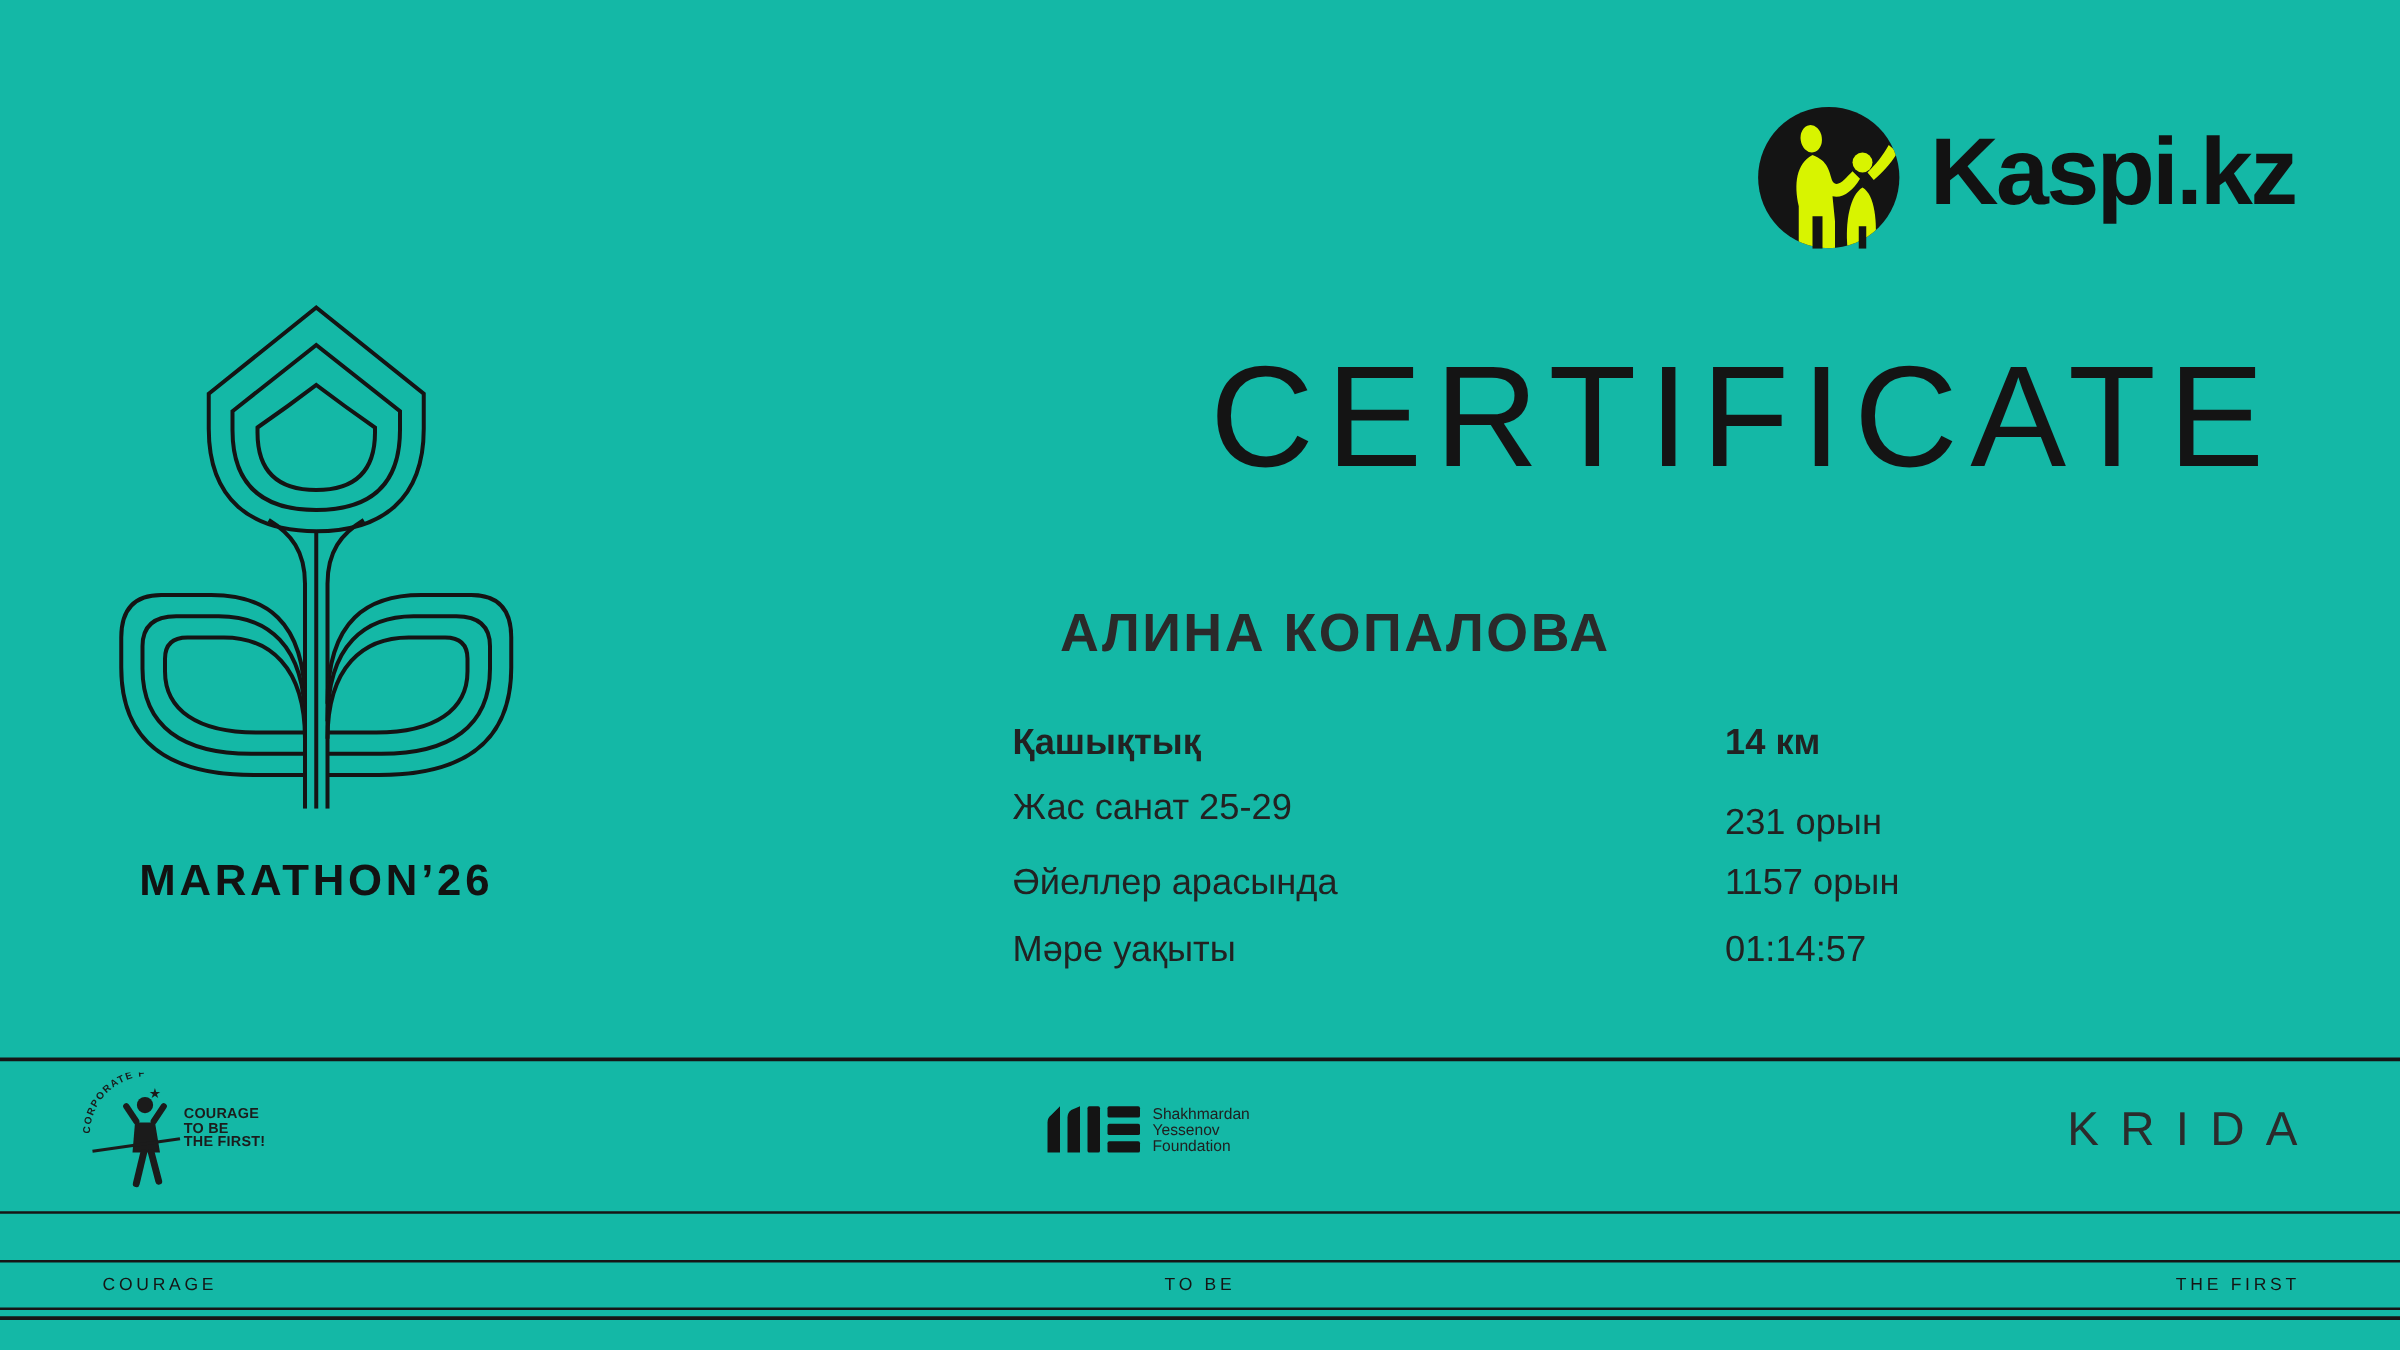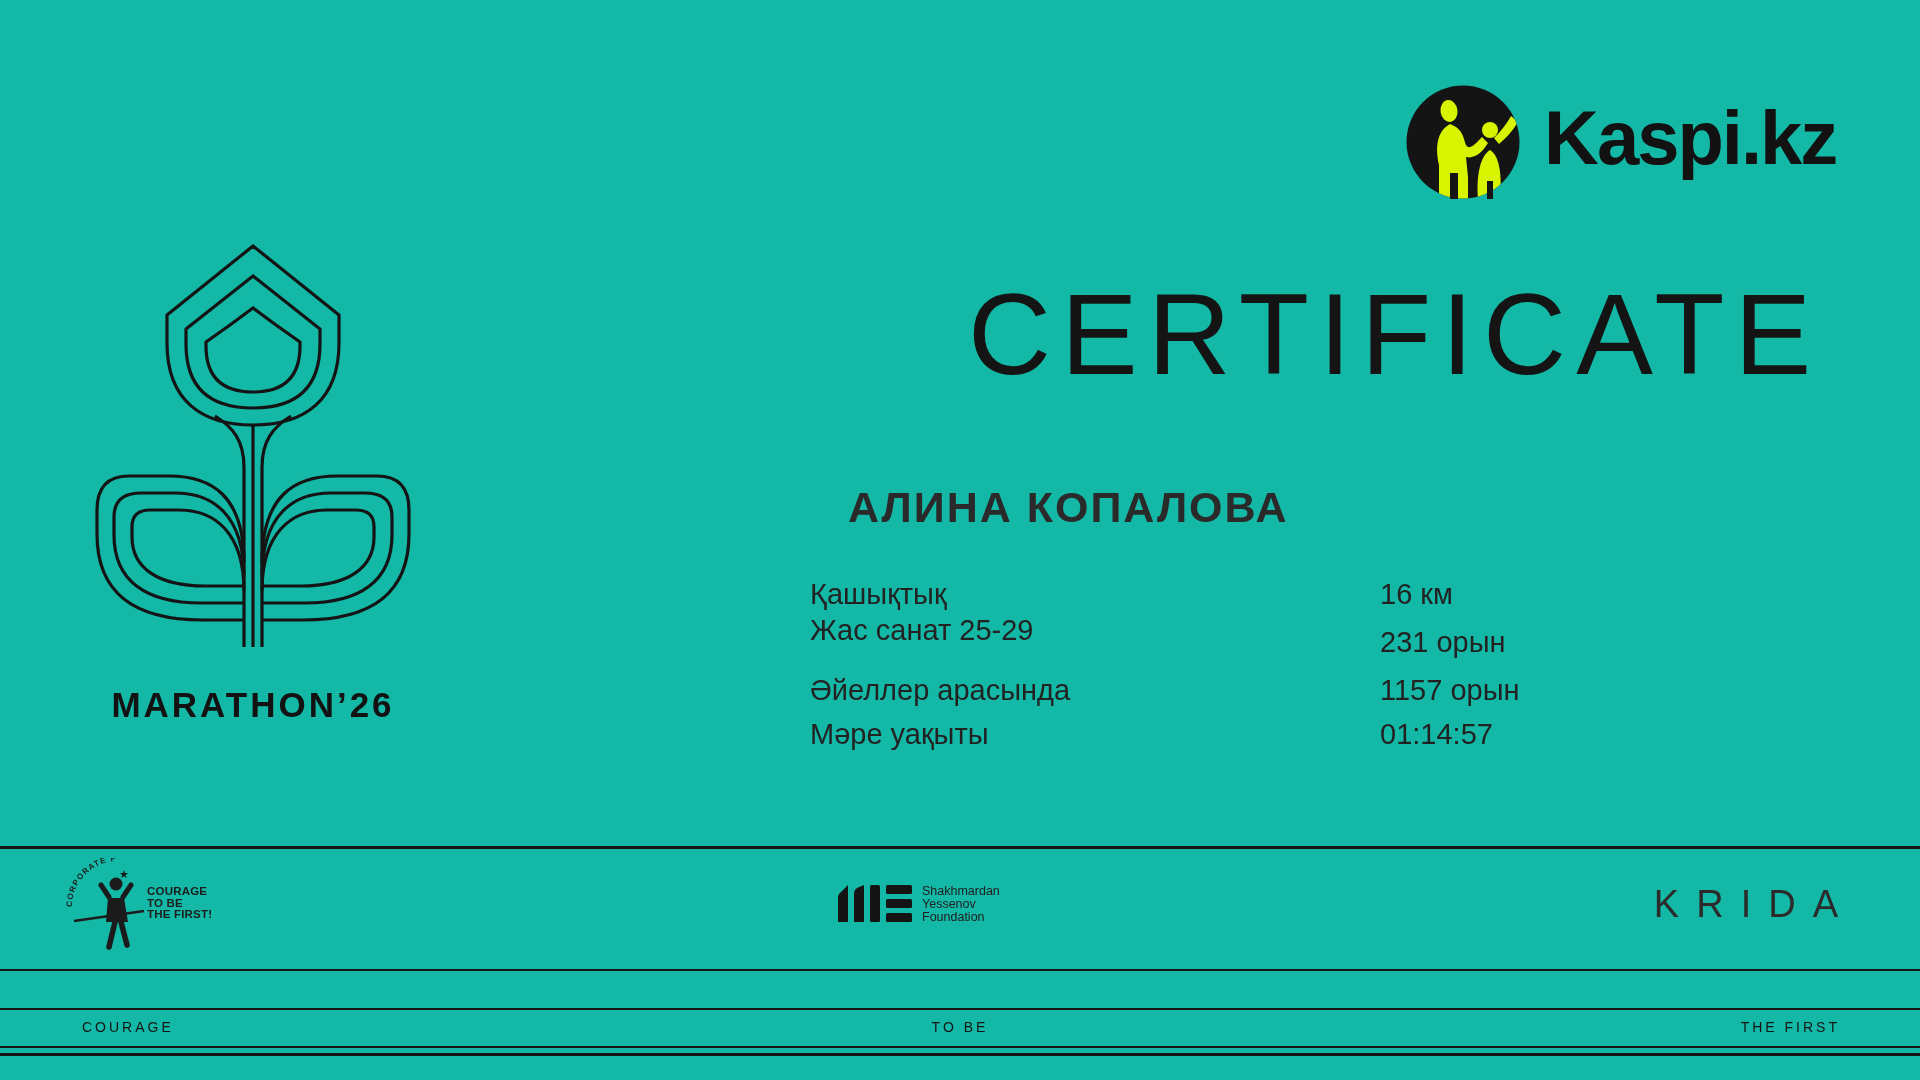--- a/index.html
+++ b/index.html
@@ -14,24 +14,24 @@
   .kaspi-word{left:1544px;top:100px;font-size:76px;font-weight:700;letter-spacing:-2px;color:#121212;line-height:1;}
   
   .title{left:968px;top:277px;font-size:115px;font-weight:500;letter-spacing:10px;line-height:1;color:#141414;white-space:nowrap;}
   
   .name{left:848px;top:484px;font-size:43px;font-weight:700;letter-spacing:2px;color:#2a2a2a;line-height:1.1;white-space:nowrap;}
   
   .stats{left:810px;top:576px;width:700px;}
   .stat-row{position:relative;line-height:36px;font-size:29px;color:#222;}
   .stat-row .lbl{display:inline-block;}
   .stat-row .val{position:absolute;left:570px;top:0;white-space:nowrap;}
-  .stat-row.r1{margin-bottom:0;}
+  .stat-row.r1{margin-bottom:16px;font-weight:bold;}
   .stat-row.r2{margin-bottom:24px;}
   .stat-row.r2 .val{transform:translateY(12px);}
-  .stat-row.r3{margin-bottom:8px;}
+  .stat-row.r3{margin-bottom:18px;}
   .stat-row.r4{margin-bottom:14px;}
   
   .event{left:70px;top:681px;width:366px;text-align:center;font-size:35px;font-weight:700;letter-spacing:3px;line-height:47px;color:#121212;white-space:nowrap;}
   
   .rule{position:absolute;left:0;width:1920px;background:#161616;}
   .rule.r-top{top:846px;height:3px;}
   .rule.rA{top:969px;height:2px;}
   .rule.rB{top:1008px;height:2px;}
   .rule.rC{top:1046px;height:2px;}
   .rule.rD{top:1053px;height:3px;}
@@ -72,21 +72,21 @@
   </svg>
   <div class="abs kaspi-word">Kaspi.kz</div>
 
   <div class="abs title">CERTIFICATE</div>
 
   <div class="abs name">АЛИНА КОПАЛОВА</div>
 
   <div class="abs stats">
     <div class="stat-row r1">
       <span class="lbl">Қашықтық</span>
-      <span class="val">16 км</span>
+      <span class="val">14 км</span>
     </div>
     <div class="stat-row r2">
       <span class="lbl">Жас санат 25-29</span>
       <span class="val">231 орын</span>
     </div>
     <div class="stat-row r3">
       <span class="lbl">Әйеллер арасында</span>
       <span class="val">1157 орын</span>
     </div>
     <div class="stat-row r4">

